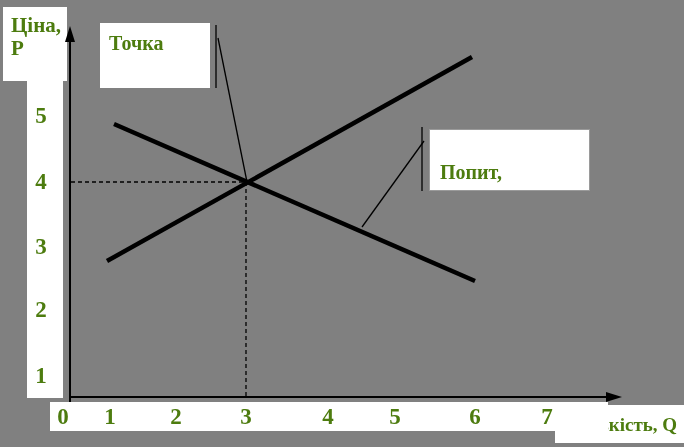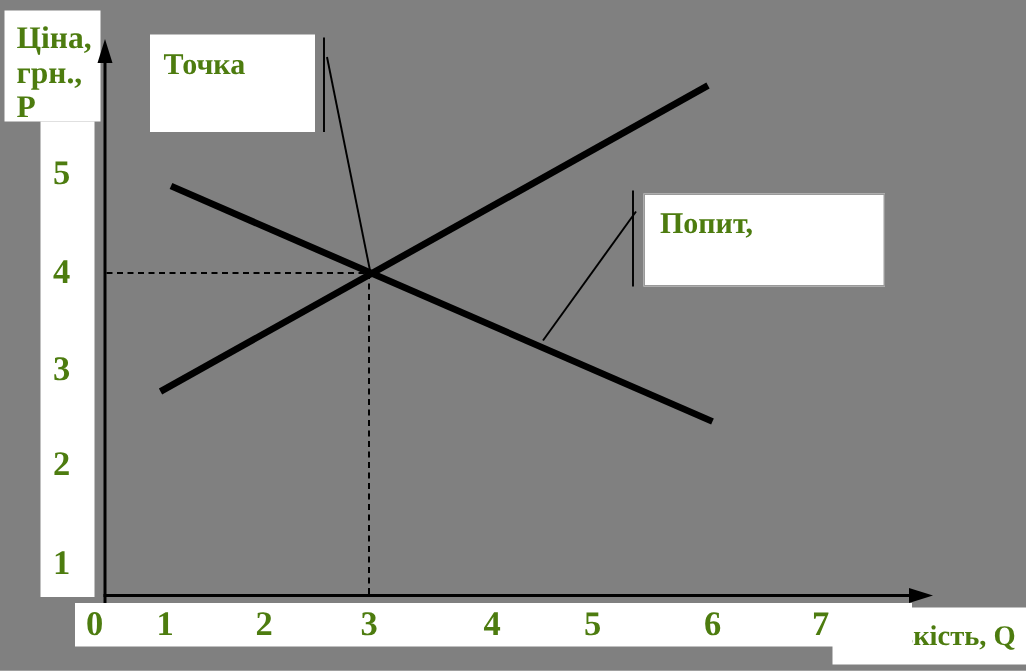--- a/index.html
+++ b/index.html
@@ -8,41 +8,40 @@
     background:#808080; overflow:hidden;
     font-family:"Liberation Serif","DejaVu Serif",serif;
     color:#4d7c0f;
   }
   .wbox { position:absolute; background:#ffffff; font-weight:bold; line-height:1; }
   .price-box   { left:3px;  top:7px;   width:64px;  height:74px; padding:7px 0 0 8px; box-sizing:border-box; font-size:21px; }
   .price-box div { line-height:23px; }
   .eq-box      { left:100px; top:23px; width:110px; height:65px; padding:9px 0 0 9px; box-sizing:border-box; font-size:20px; }
   .eq-box div  { line-height:22px; }
   .demand-box  { left:429px; top:129px; width:161px; height:62px; padding:7px 0 0 10px; box-sizing:border-box; font-size:20px; border:1px solid #9a9a9a; }
-  .demand-box div { line-height:25px; white-space:nowrap; }
+  .demand-box div { line-height:25px; white-space:nowrap;margin-top:23px; }
   .demand-box sub { font-size:13px; }
   .qty-box     { left:555px; top:405px; width:129px; height:38px; display:flex; align-items:center; padding-left:14px; box-sizing:border-box; font-size:19px; white-space:nowrap; }
   .y-strip     { left:27px; top:81px; width:36px; height:317px; }
   .x-strip     { left:50px; top:402px; width:558px; height:29px; }
   .tick { position:absolute; transform:translate(-50%,-50%); font-weight:bold; font-size:23px; }
   svg.layer { position:absolute; left:0; top:0; pointer-events:none; }
   svg .ax    { stroke:#000; stroke-width:2; }
   svg .thick { stroke:#000; stroke-width:4.5; }
   svg .dash  { stroke:#000; stroke-width:1.3; stroke-dasharray:4 3; }
   svg .thin  { stroke:#000; stroke-width:1.3; }
   svg polygon { fill:#000; }
 </style>
 </head>
 <body>
 
 <div class="canvas">
 
   <div class="wbox price-box">
     <div>Ціна,</div>
-    <div>грн.,</div>
     <div>P</div>
   </div>
 
   <div class="wbox eq-box">
     <div>Точка</div>
   </div>
 
   <div class="wbox demand-box">
     <div>Попит,</div>
   </div>

